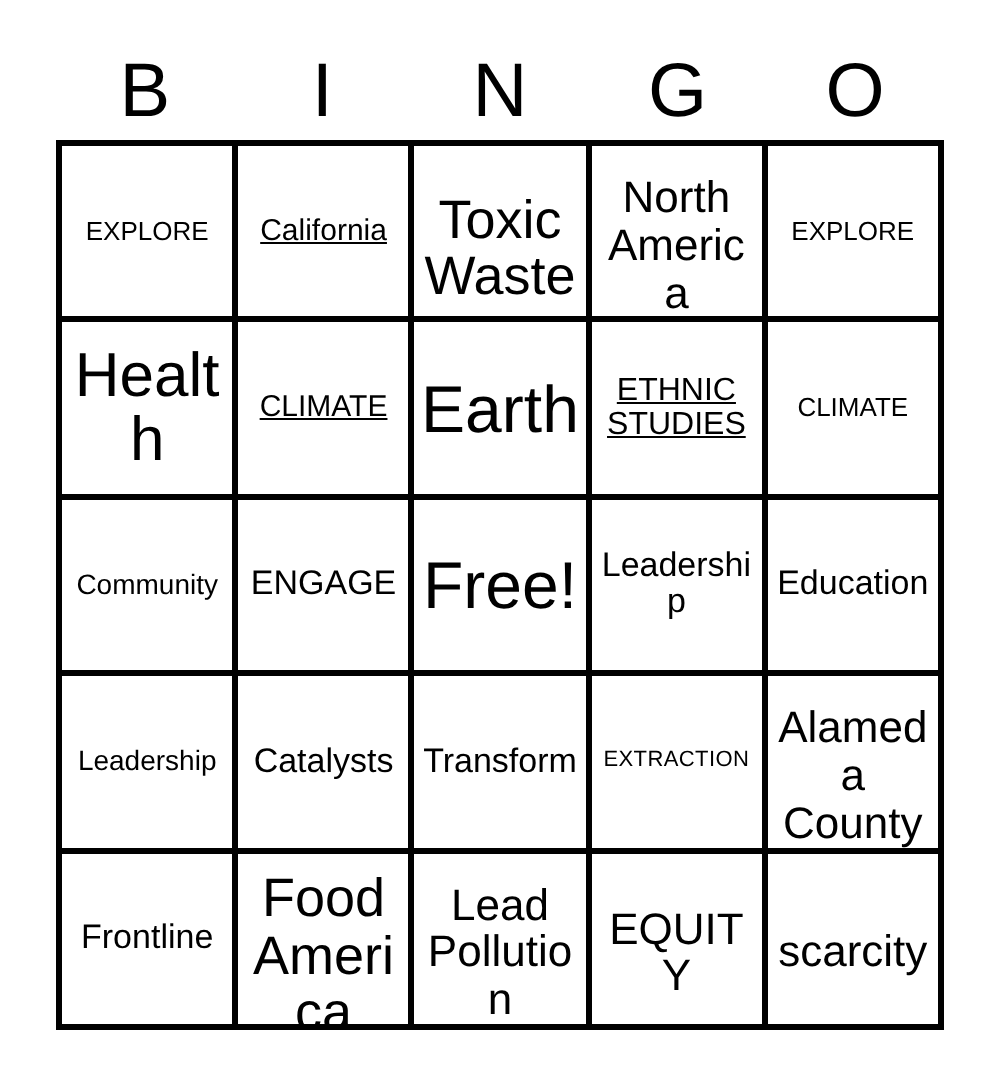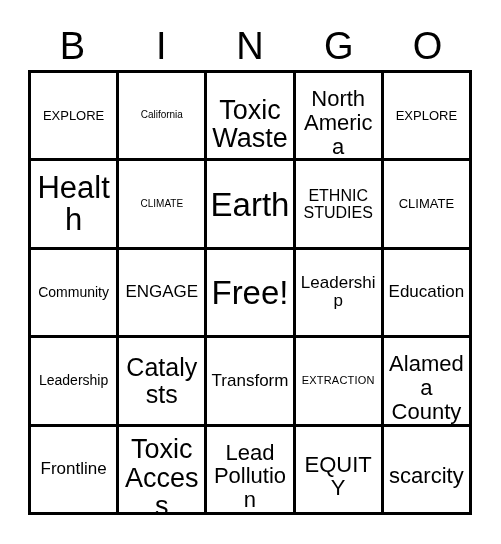--- a/index.html
+++ b/index.html
@@ -81,24 +81,24 @@
     color: #000000;
     line-height: 1.08;
     word-wrap: break-word;
     user-select: none;
   }
 
   
   .fs-xxs  { font-size: 11px; letter-spacing: 0.2px; }
   .fs-xs   { font-size: 13px; }
   .fs-s    { font-size: 14px; }
-  .fs-sm   { font-size: 10px; }
-  .fs-m    { font-size: 16px; }
+  .fs-sm   { font-size: 15px; text-decoration: underline; }
+  .fs-m    { font-size: 16px; text-decoration: underline; }
   .fs-ml   { font-size: 17px; }
-  .fs-l    { font-size: 25px; }
+  .fs-l    { font-size: 17px; }
   .fs-xl   { font-size: 22px; margin-top: 14px; }
   .fs-xxl  { font-size: 27px; line-height: 1.05; margin-top: 17px; }
   .fs-3xl  { font-size: 31px; line-height: 1.02; }
   .fs-4xl  { font-size: 33px; line-height: 1.0; }
 </style>
 </head>
 <body>
 
 <div id="bingo-card">
 
@@ -168,21 +168,21 @@
       <div class="bingo-cell">
         <span class="cell-text fs-xxs">EXTRACTION</span>
       </div>
       <div class="bingo-cell">
         <span class="cell-text fs-xl">Alameda County</span>
       </div>
       <div class="bingo-cell">
         <span class="cell-text fs-ml">Frontline</span>
       </div>
       <div class="bingo-cell">
-        <span class="cell-text fs-xxl">Toxic Access</span>
+        <span class="cell-text fs-xxl">Food America</span>
       </div>
       <div class="bingo-cell">
         <span class="cell-text fs-xl">Lead Pollution</span>
       </div>
       <div class="bingo-cell">
         <span class="cell-text fs-xl">EQUITY</span>
       </div>
       <div class="bingo-cell">
         <span class="cell-text fs-xl">scarcity</span>
       </div>

